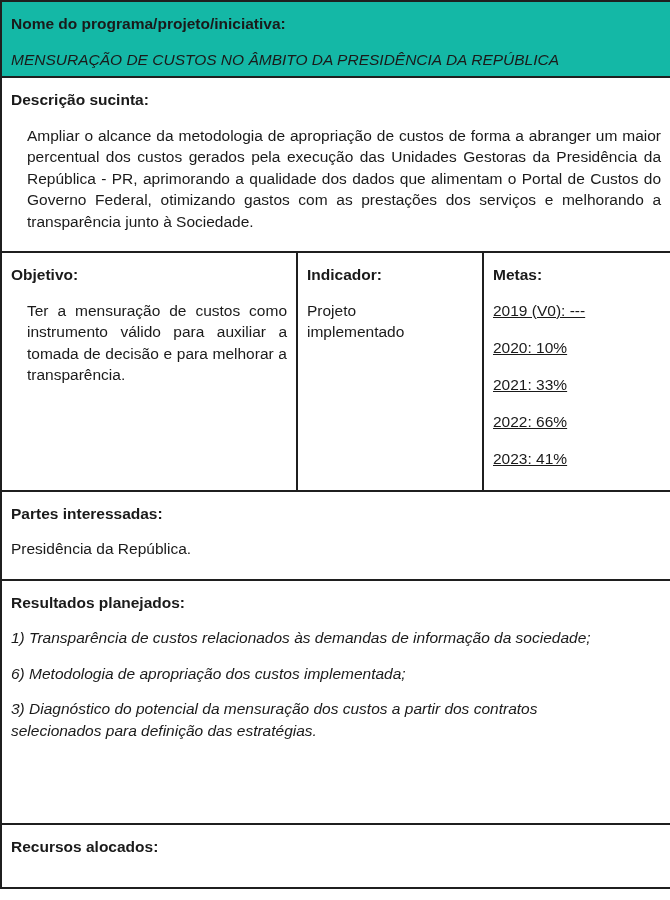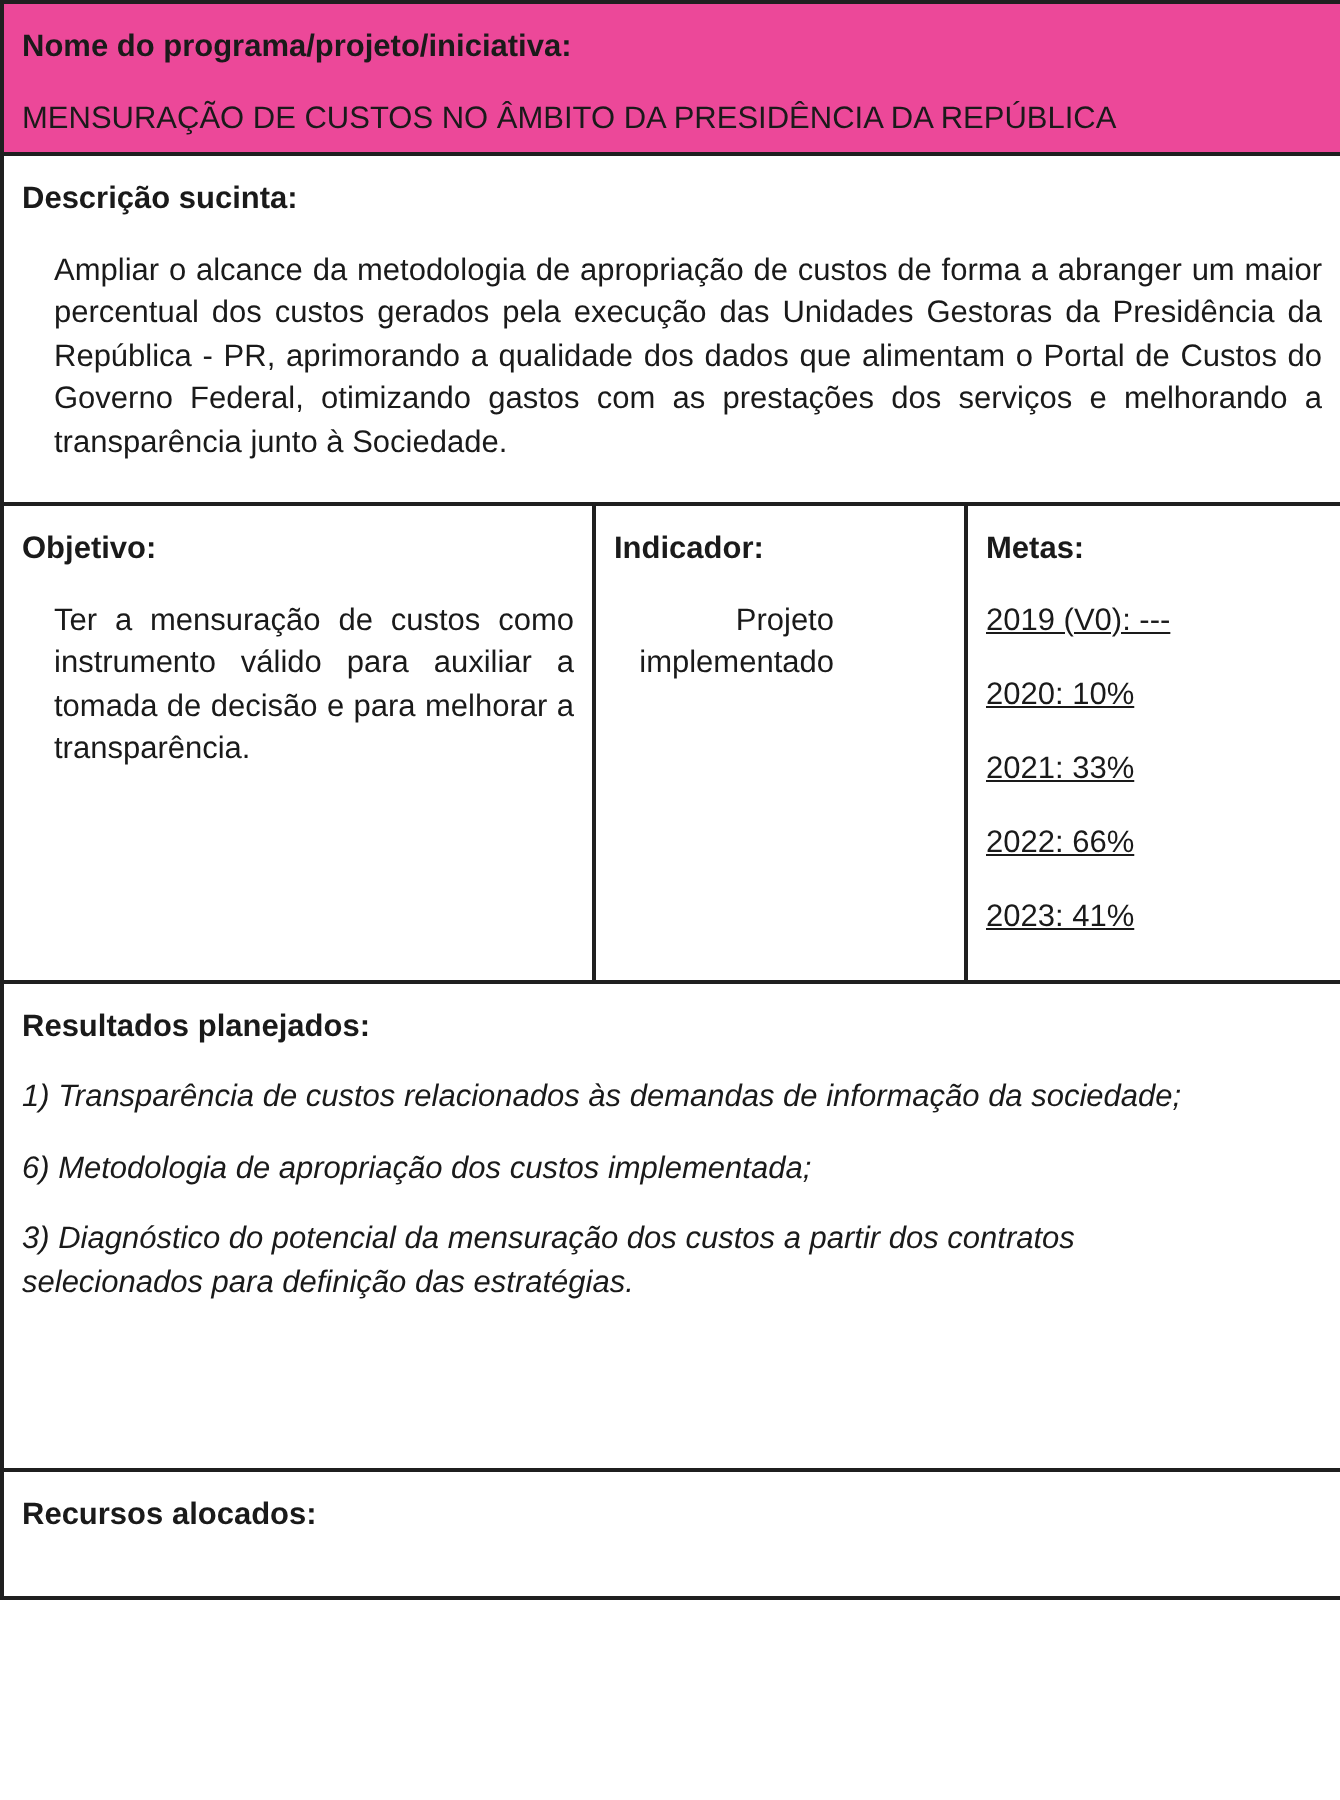--- a/index.html
+++ b/index.html
@@ -19,29 +19,28 @@
     font-size: 15.5px;
     line-height: 21.5px;
   }
   .doc-table td {
     border: 2px solid #1f1f1f;
     vertical-align: top;
     padding: 11px 9px 5px 9px;
     overflow: hidden;
   }
   .header-cell {
-    background: #ec4899;
+    background: #14b8a6;
   }
   .cell-label {
     font-weight: bold;
     margin: 0 0 14px 0;
   }
   .para {
     margin: 0 0 14px 0;
-    text-align: right;
   }
   .justified {
     text-align: justify;
     margin-left: 16px;
   }
   .goal-line {
     margin: 0 0 15.5px 0;
     text-decoration: underline;
   }
   .result-line {
@@ -49,20 +48,21 @@
     font-style: italic;
   }
   .result-wrap {
     max-width: 575px;
   }
   .indicator-text {
     max-width: 110px;
   }
   .caps-line {
     margin: 0;
+    font-style: italic;
   }
 </style>
 </head>
 <body>
 
 <table class="doc-table">
   <colgroup>
     <col style="width:296px">
     <col style="width:186px">
     <col style="width:188px">
@@ -96,20 +96,26 @@
       <p class="cell-label">Metas:</p>
       <p class="goal-line">2019 (V0): ---</p>
       <p class="goal-line">2020: 10%</p>
       <p class="goal-line">2021: 33%</p>
       <p class="goal-line">2022: 66%</p>
       <p class="goal-line">2023: 41%</p>
     </td>
   </tr>
 
 
+  <tr style="height:78px">
+    <td colspan="3">
+      <p class="cell-label">Partes interessadas:</p>
+      <p class="para">Presidência da República.</p>
+    </td>
+  </tr>
 
   <tr style="height:244px">
     <td colspan="3">
       <p class="cell-label">Resultados planejados:</p>
       <p class="result-line">1) Transparência de custos relacionados às demandas de informação da sociedade;</p>
       <p class="result-line">6) Metodologia de apropriação dos custos implementada;</p>
       <p class="result-line result-wrap">3) Diagnóstico do potencial da mensuração dos custos a partir dos contratos selecionados para definição das estratégias.</p>
     </td>
   </tr>
 

